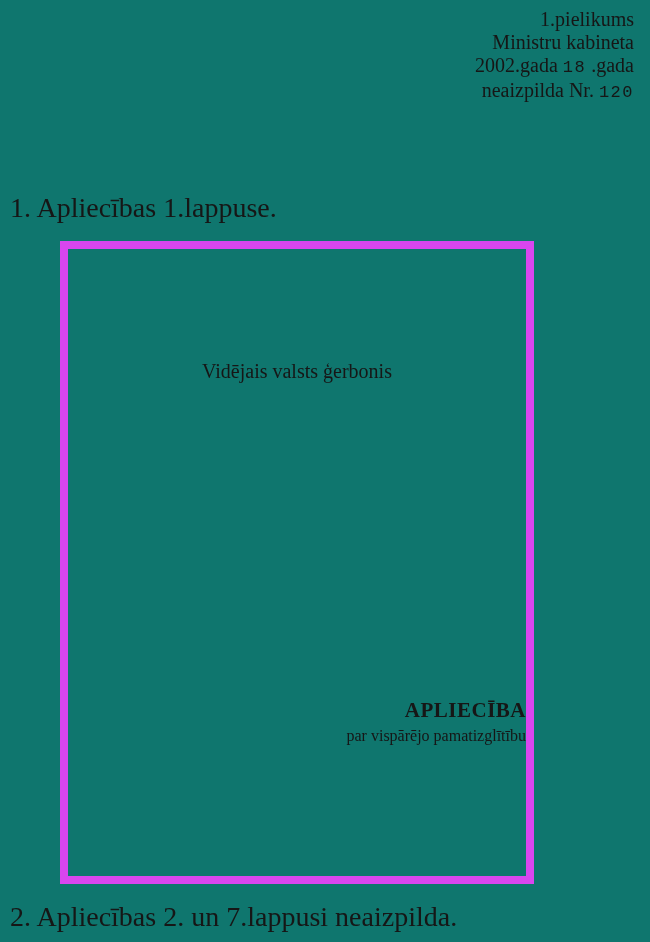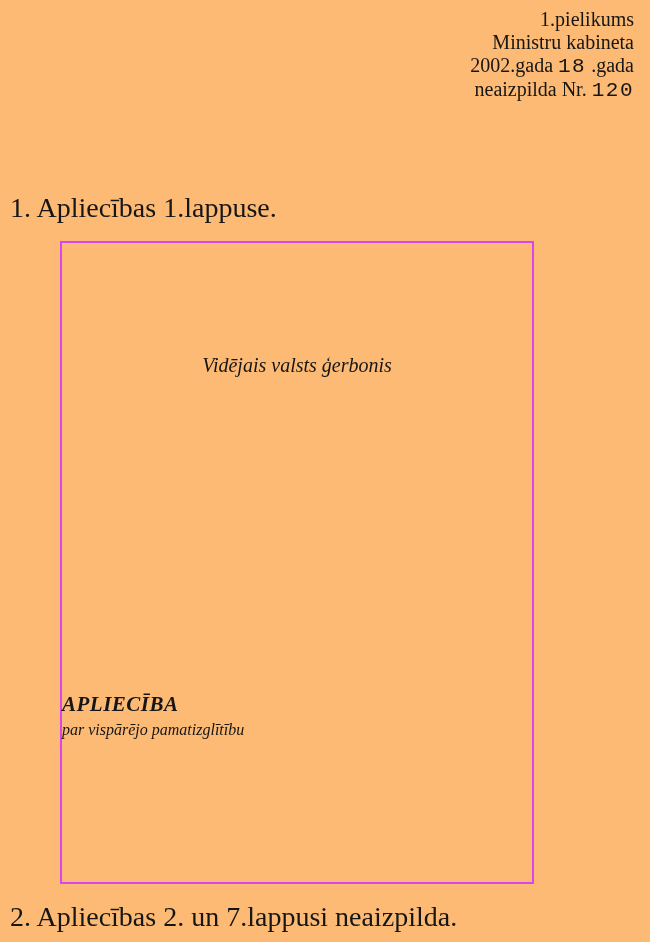--- a/index.html
+++ b/index.html
@@ -4,37 +4,37 @@
 <style>
   html, body {
     margin: 0;
     padding: 0;
     background: #ffffff;
   }
   .page {
     position: relative;
     width: 650px;
     height: 942px;
-    background: #fdba74;
+    background: #0f766e;
     font-family: "Liberation Serif", "DejaVu Serif", serif;
     color: #161616;
     overflow: hidden;
   }
   .header-block {
     position: absolute;
     top: 8px;
     right: 16px;
     text-align: right;
     font-size: 20px;
     line-height: 23px;
     white-space: nowrap;
   }
   .typed-num {
     font-family: "Liberation Mono", "DejaVu Sans Mono", monospace;
-    font-size: 21px;
+    font-size: 17px;
     letter-spacing: 1.5px;
   }
   .title-block {
     position: absolute;
     top: 126px;
     left: 0;
     width: 594px;
     text-align: center;
     font-size: 20px;
     line-height: 25px;
@@ -50,38 +50,37 @@
     white-space: nowrap;
   }
   .section-1 { top: 192px; }
   .section-2 { top: 901px; }
   .cert-box {
     position: absolute;
     left: 60px;
     top: 241px;
     width: 474px;
     height: 643px;
-    border: 2px solid #d946ef;
+    border: 8px solid #d946ef;
     box-sizing: border-box;
-    font-style: italic;
   }
   .emblem-line {
     position: absolute;
     top: 111px;
     left: 0;
     width: 100%;
     text-align: center;
     font-size: 20px;
   }
   .cert-title-group {
     position: absolute;
     top: 449px;
     left: 0;
     width: 100%;
-    text-align: left;
+    text-align: right;
     line-height: 25px;
   }
   .cert-heading {
     font-size: 21px;
     font-weight: bold;
     letter-spacing: 0.5px;
   }
   .cert-subheading {
     font-size: 16px;
   }

